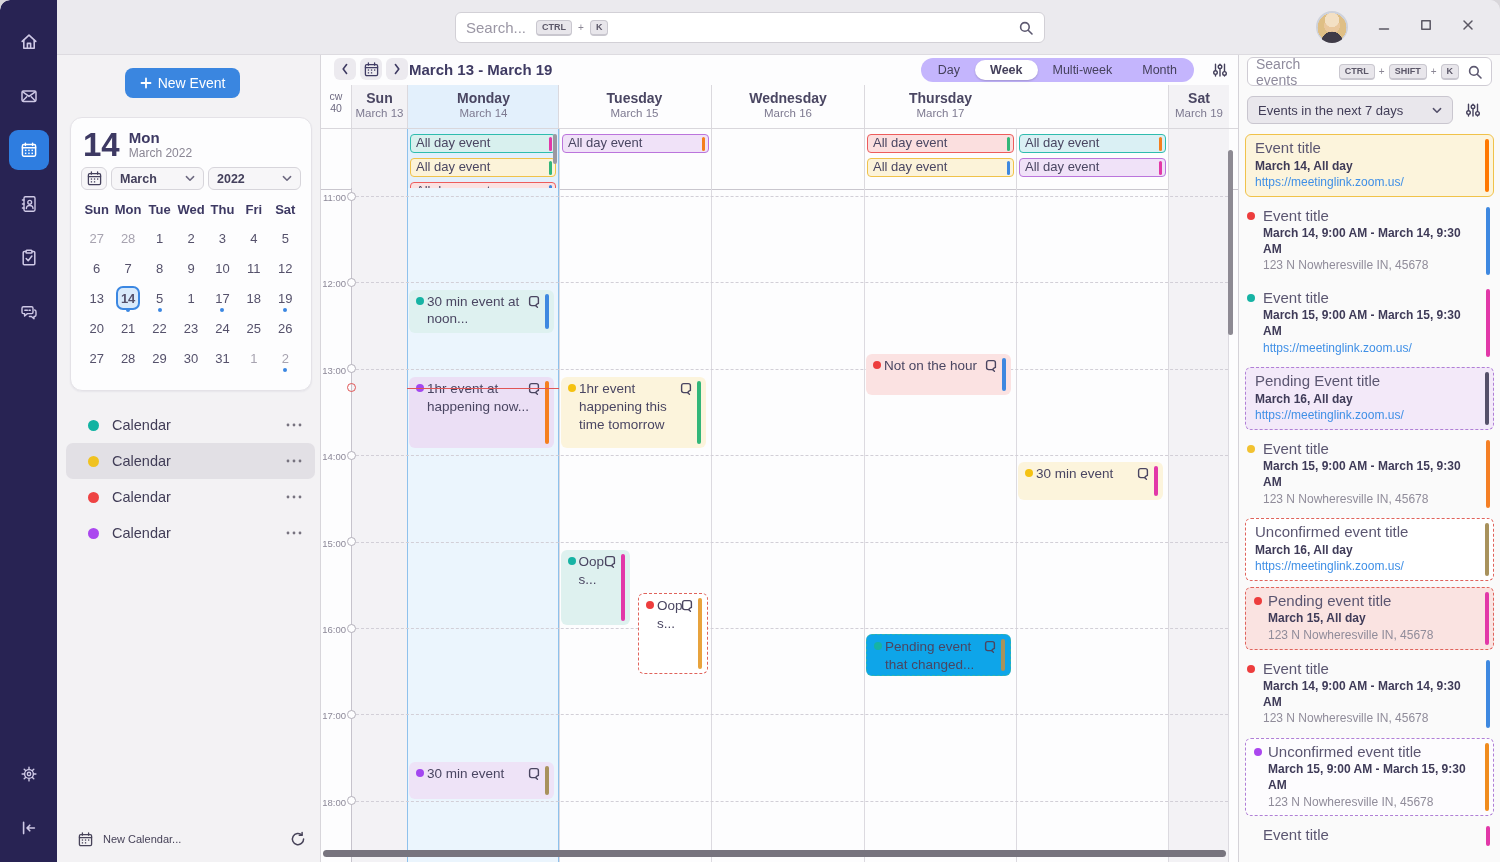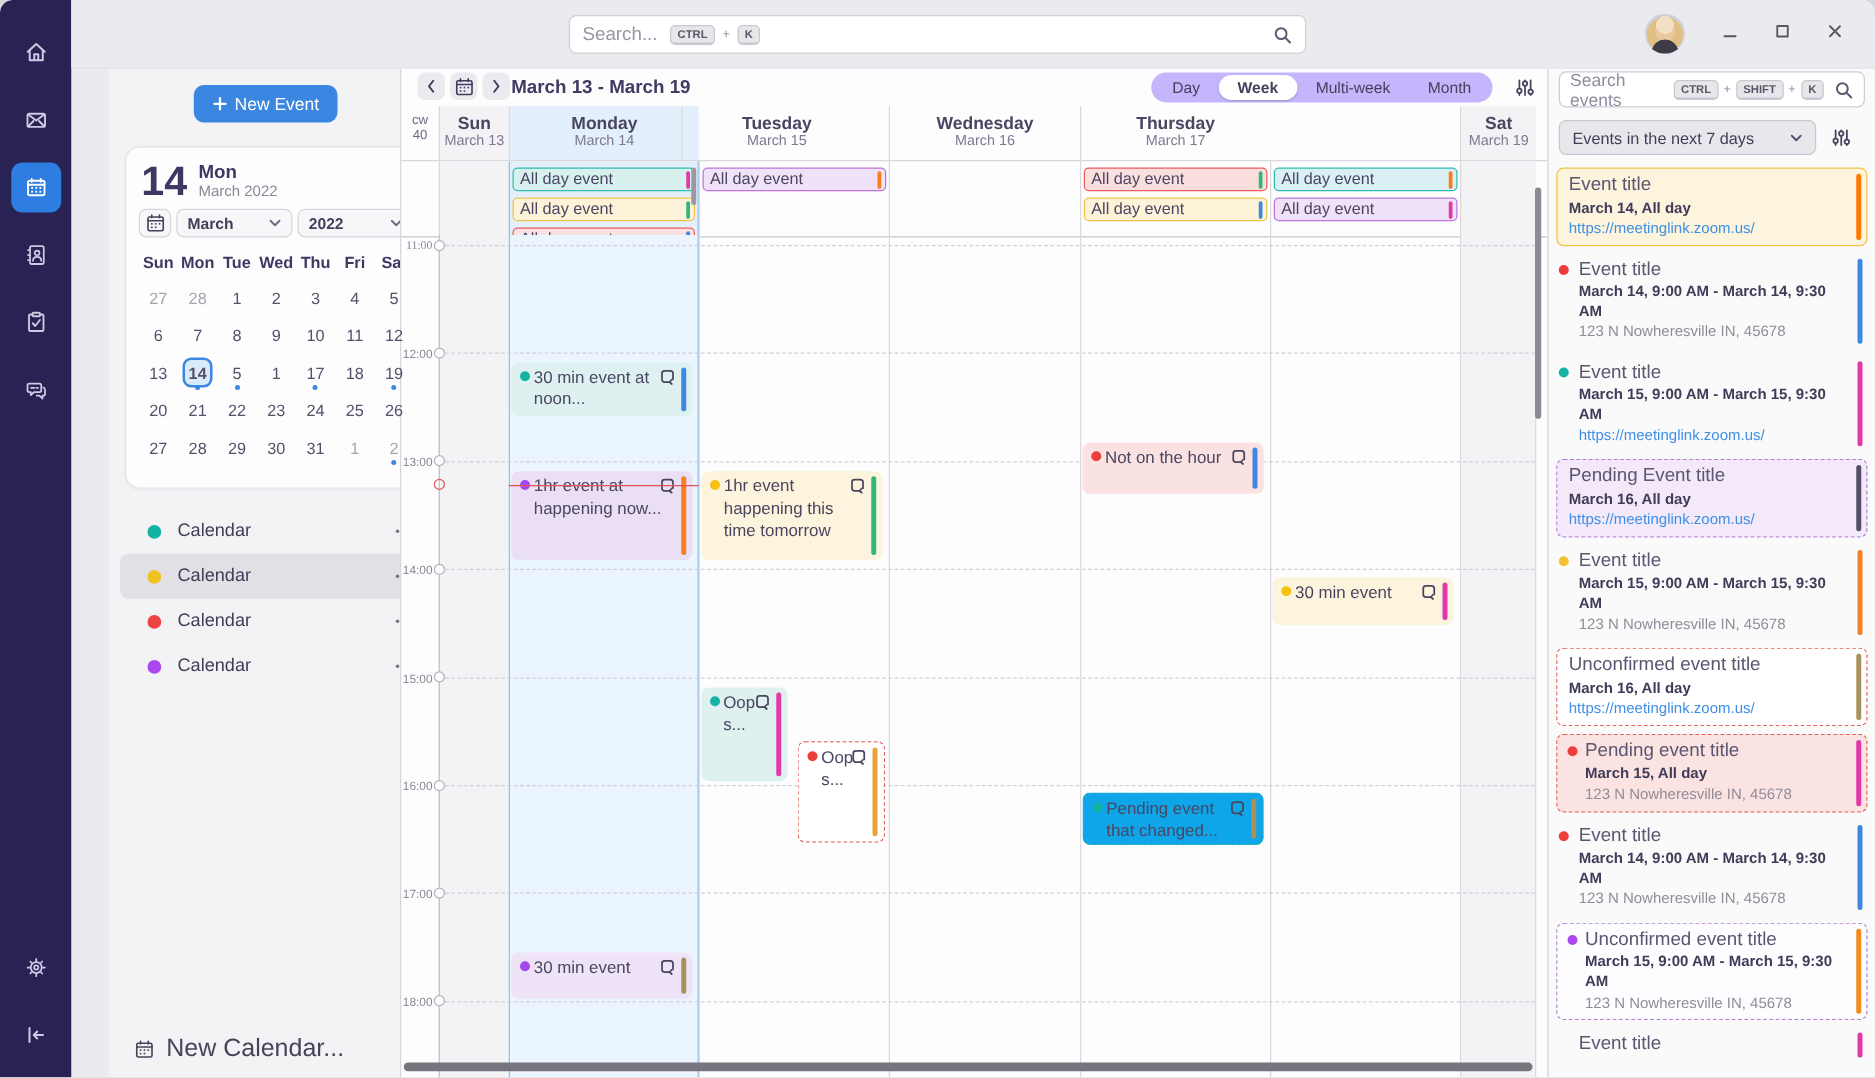--- a/index.html
+++ b/index.html
@@ -24,21 +24,21 @@
         border-radius:4px;padding:2px 5px;line-height:1;}
   .plus-sep{font-size:10px;color:#8a8694;}
   .gsearch .spacer{flex:1}
   .avatar{position:absolute;top:11px;width:32px;height:32px;border-radius:50%;
       background:radial-gradient(circle at 50% 28%,#f3e0c4 0 25%,rgba(0,0,0,0) 26%),
                  radial-gradient(circle at 50% 98%,#3f3b47 0 30%,rgba(0,0,0,0) 31%),
                  radial-gradient(circle at 50% 46%,#eac89e 0 33%,rgba(0,0,0,0) 34%),
                  radial-gradient(circle at 50% 52%,#dfbf85 0 62%,#ced2db 63%);}
   .winbtn{position:absolute;top:19px;color:#5a5763;}
   
-  .leftpanel{position:absolute;left:57px;top:55px;width:263px;bottom:0;background:#f3f2f4;margin-left:30px;}
+  .leftpanel{position:absolute;left:57px;top:55px;width:263px;bottom:0;background:#f3f2f4;}
   .new-event{position:absolute;left:68px;top:13px;width:115px;height:30px;background:#3a86e0;border-radius:8px;
       color:#fff;font-size:14px;display:flex;align-items:center;justify-content:center;gap:6px;}
   .datecard{position:absolute;left:13px;top:62px;width:242px;height:274px;background:#fdfdfe;border:1px solid #e4e2e7;
       border-radius:12px;box-sizing:border-box;padding:8px 10px;box-shadow:0 1px 2px rgba(40,35,83,.06);}
   .daterow{display:flex;align-items:center;gap:9px;padding:2px 2px 6px;}
   .bigday{font-size:33px;font-weight:bold;color:#3d3963;line-height:1;}
   .dc-weekday{font-size:15px;font-weight:bold;color:#3d3963;line-height:1.15;}
   .dc-monthyear{font-size:12px;color:#8a8694;}
   .selrow{display:flex;gap:4px;align-items:center;margin-bottom:6px;text-align:right;}
   .icon-btn-sm{width:26px;height:23px;border:1px solid #d7d5db;border-radius:6px;background:#f7f6f8;
@@ -54,21 +54,21 @@
   .mcell.sel .num{display:flex;align-items:center;justify-content:center;width:24px;height:24px;border:2px solid #3b87e2;
       background:#d9eafb;border-radius:7px;font-weight:bold;box-sizing:border-box;}
   .mcell .dot{position:absolute;bottom:1px;left:50%;margin-left:-2px;width:4px;height:4px;border-radius:50%;background:#3b87e2;}
   .callist{position:absolute;left:9px;right:5px;top:352px;}
   .calrow{height:36px;display:flex;align-items:center;border-radius:7px;padding:0 12px 0 22px;box-sizing:border-box;}
   .calrow.sel{background:#e2e0e5;}
   .calrow .cdot{width:11px;height:11px;border-radius:50%;margin-right:13px;}
   .calrow .clabel{font-size:14.5px;color:#413d57;}
   .calrow .more{margin-left:auto;color:#77737f;}
   .lp-footer{position:absolute;left:20px;right:14px;bottom:11px;height:24px;display:flex;align-items:center;gap:9px;color:#474359;}
-  .lp-footer .nc-label{font-size:20px;}
+  .lp-footer .nc-label{font-size:11px;}
   .lp-footer .sync{margin-left:auto;}
   
   .main{position:absolute;left:320px;top:55px;width:918px;bottom:0;background:#fdfdfe;border-left:1px solid #d8d6db;box-sizing:border-box;}
   .main-header{position:relative;height:30px;}
   .nav-btn{position:absolute;top:3px;width:22px;height:22px;border-radius:6px;background:#eceaef;display:flex;
       align-items:center;justify-content:center;color:#3f3b63;}
   .m-title{position:absolute;left:88px;top:0;line-height:30px;font-size:15px;font-weight:bold;color:#3f3b63;}
   .viewsw{position:absolute;right:44px;top:3px;height:24px;background:#c4b5fd;border-radius:12px;display:flex;padding:2px;box-sizing:border-box;}
   .viewsw .vtab{padding:0 15px;font-size:12.5px;color:#45415c;line-height:20px;border-radius:10px;}
   .viewsw .vtab.active{background:#fff;font-weight:bold;box-shadow:0 1px 2px rgba(0,0,0,.18);}
@@ -531,21 +531,21 @@
         <div>40</div>
       </div>
     <div class="dh-cell wknd" style="left: 30px; width: 56px;">
           <div class="dh-name">Sun</div>
                <div class="dh-date">March 13</div>
         </div>
         <div class="dh-cell today-bg" style="left: 86px; width: 152px;">
           <div class="dh-name">Monday</div>
                <div class="dh-date">March 14</div>
         </div>
-        <div class="dh-cell" style="left: 224px; width: 152px;">
+        <div class="dh-cell" style="left: 237px; width: 152px;">
           <div class="dh-name">Tuesday</div>
                <div class="dh-date">March 15</div>
         </div>
         <div class="dh-cell" style="left: 390px; width: 153px;">
           <div class="dh-name">Wednesday</div>
                <div class="dh-date">March 16</div>
         </div>
         <div class="dh-cell" style="left: 543px; width: 152px;">
           <div class="dh-name">Thursday</div>
                <div class="dh-date">March 17</div>
@@ -588,21 +588,21 @@
     <div class="grid" id="grid">
         <div class="gcol wknd" style="left: 30px; width: 56px;"></div>
         <div class="gcol today-col" style="left: 86px; width: 152px;"></div>
         <div class="gcol" style="left: 238px; width: 152px;"></div>
         <div class="gcol" style="left: 390px; width: 153px;"></div>
         <div class="gcol" style="left: 543px; width: 152px;"></div>
         <div class="gcol" style="left: 695px; width: 152px;"></div>
         <div class="gcol wknd" style="left: 847px; width: 61px; border-right: 1px solid rgb(220, 218, 224);"></div>
         <div class="axis"></div>
         <div class="hline" style="top: 8px;"></div>
-        <div class="hlabel" style="top: 4px; font-family: Liberation Serif, serif;">11:00</div>
+        <div class="hlabel" style="top: 4px;">11:00</div>
         <div class="hcircle" style="top: 3.5px;"></div>
         <div class="hline" style="top: 94.4px;"></div>
         <div class="hlabel" style="top: 90.4px;">12:00</div>
         <div class="hcircle" style="top: 89.9px;"></div>
         <div class="hline" style="top: 180.8px;"></div>
         <div class="hlabel" style="top: 176.8px;">13:00</div>
         <div class="hcircle" style="top: 176.3px;"></div>
         <div class="hline" style="top: 267.2px;"></div>
         <div class="hlabel" style="top: 263.2px;">14:00</div>
         <div class="hcircle" style="top: 262.7px;"></div>

